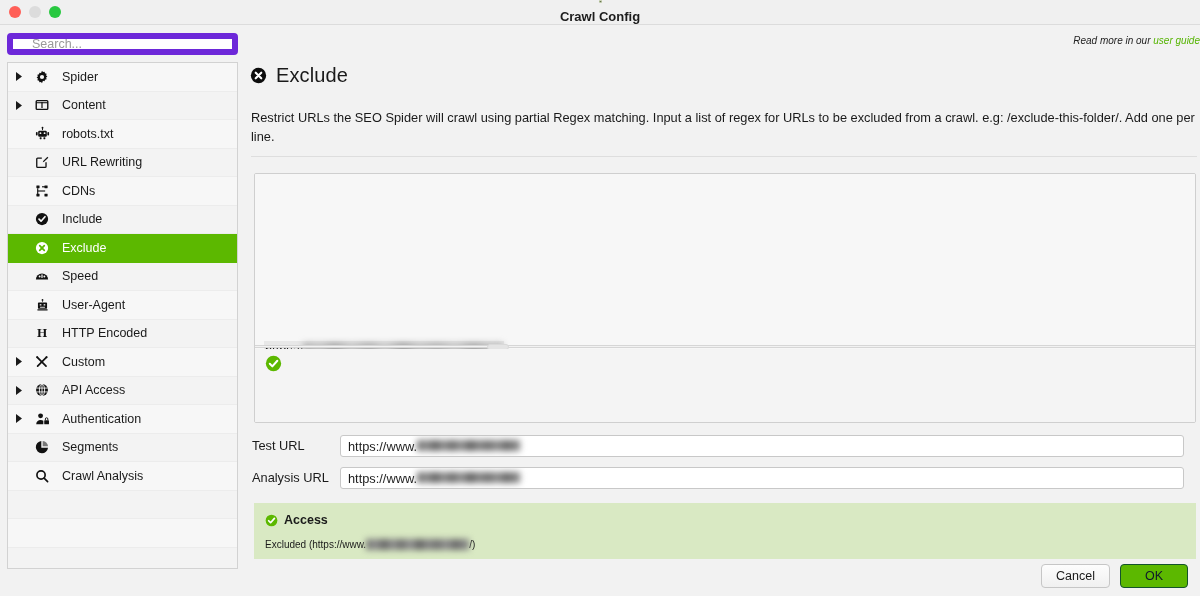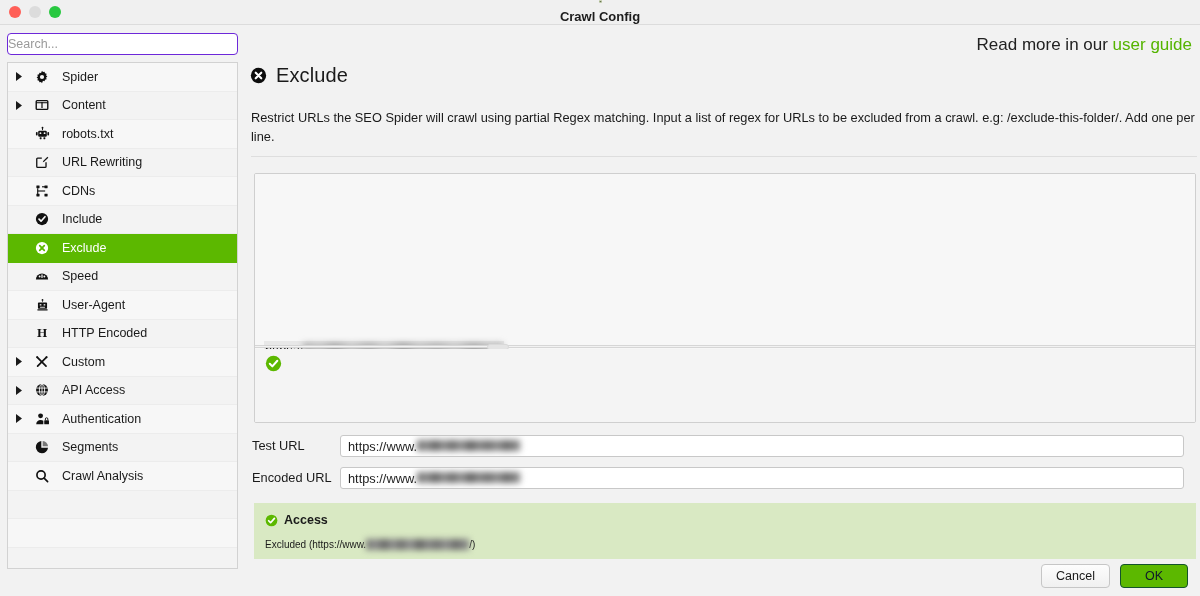--- a/index.html
+++ b/index.html
@@ -50,24 +50,24 @@
   
   #sidebar {
     position: absolute;
     left: 7px; top: 8px;
     width: 231px;
     height: 538px;
   }
   #search-input {
     display: block;
     width: 231px; height: 22px;
-    border: 1px solid #6d28d9;
+    border: 6px solid #6d28d9;
     border-radius: 4px;
     background: #ffffff;
-    padding: 0 0;
+    padding: 0 19px;
     font-family: "Liberation Sans", sans-serif;
     font-size: 12.5px;
     color: #333;
     outline: none;
   }
   #search-input::placeholder { color: #9a9a9a; }
 
   #nav-panel {
     margin-top: 7px;
     width: 231px;
@@ -129,24 +129,25 @@
   #exclude-title-group {
     display: flex; align-items: center; gap: 9px;
   }
   #exclude-title {
     font-size: 20px;
     color: #1a1a1a;
     letter-spacing: 0.1px;
   }
   #read-more {
     position: absolute;
-    right: 8px; top: 10px;
-    font-size: 17px;
+    right: 0; top: 10px;
+    font-size: 10px;
     color: #222;
     white-space: nowrap;
+    font-style: italic;
   }
   #read-more a {
     color: #55b400;
     text-decoration: none;
   }
 
   #description {
     position: absolute;
     left: 1px; top: 83px;
     width: 944px;
@@ -644,21 +645,21 @@
 
     <div class="url-row" id="test-url-row">
       <span class="url-label">Test URL</span>
       <div class="url-field">
         <span class="val">https://www.</span>
           <span class="redacted dark" style="width:103px;">xxxxxxxxxxxx</span>
       </div>
     </div>
 
     <div class="url-row" id="encoded-url-row">
-      <span class="url-label">Encoded URL</span>
+      <span class="url-label">Analysis URL</span>
       <div class="url-field">
         <span class="val">https://www.</span>
           <span class="redacted dark" style="width:103px;">xxxxxxxxxxxx</span>
       </div>
     </div>
 
     <div id="success-box">
       <div id="success-head">
         <span>
           <svg width="13" height="13" viewBox="0 0 16 16" style="display:block">

